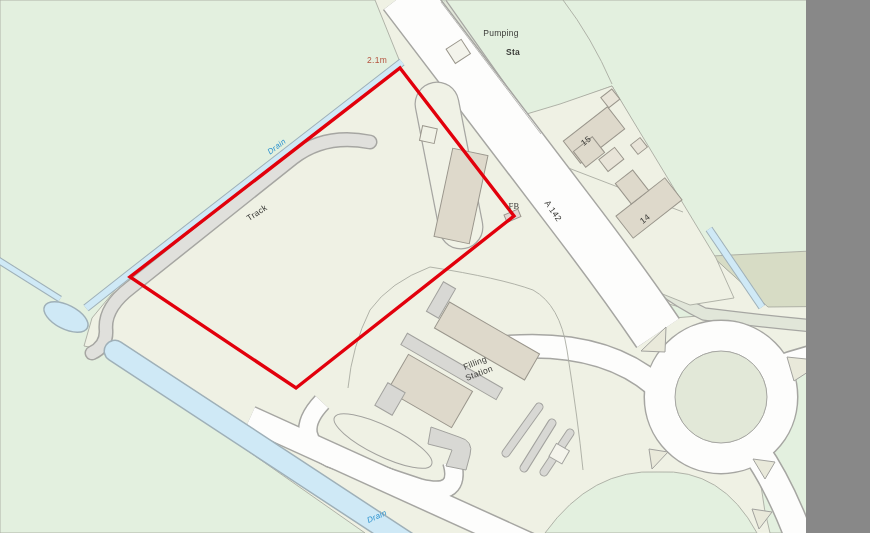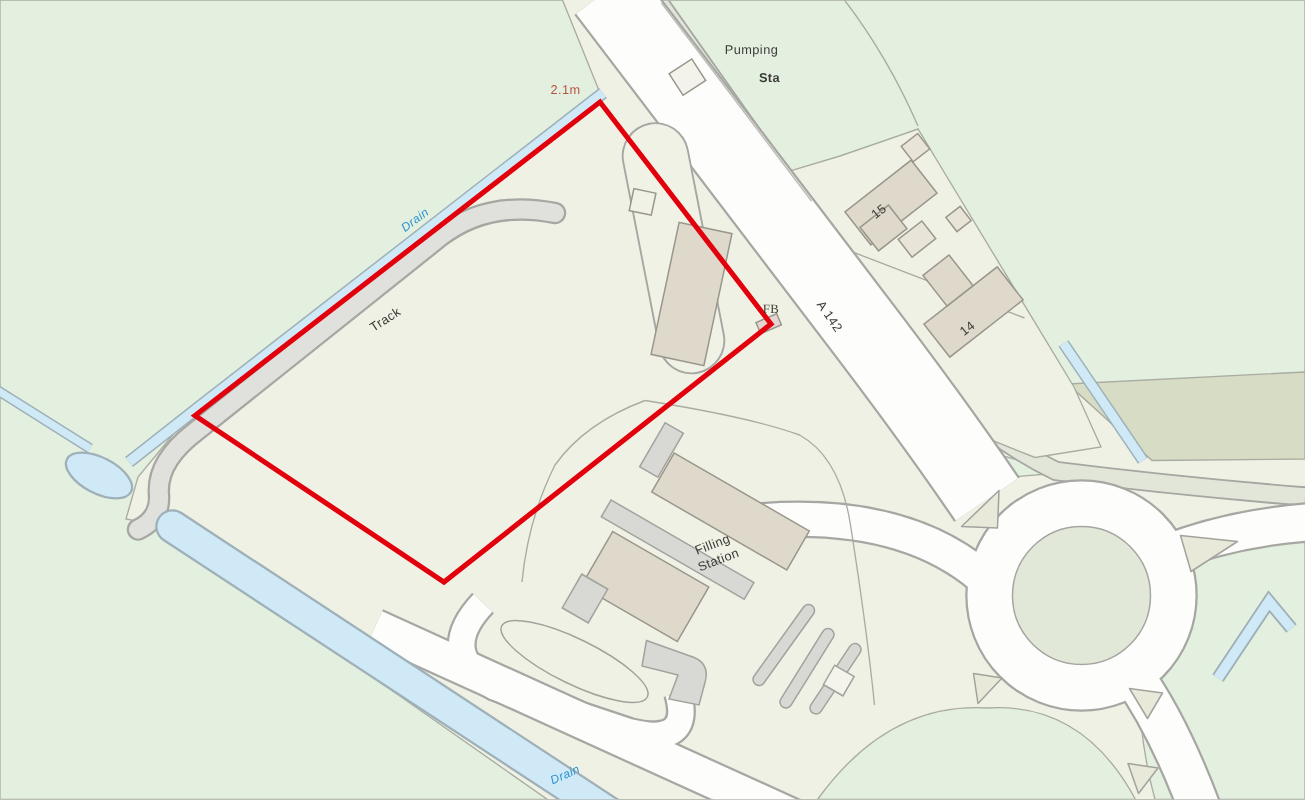--- a/index.html
+++ b/index.html
@@ -5,21 +5,21 @@
   :root{
     --field-green:#e3f0df; --parcel-cream:#eff1e4; --cream2:#f0f2e6;
     --road-white:#fdfdfc; --casing-gray:#a6a6a2; --fieldline:#a9aca2;
     --water-fill:#cfe9f6; --water-casing:#9fb0b8; --water-label:#2d93cf;
     --track-fill:#e0e0dc; --verge-fill:#e1e6d9; --wedge-green:#d7dcc5;
     --tan:#ded9cb; --tan-stroke:#9a968c; --canopy:#d8d8d4; --canopy-stroke:#a2a29e;
     --island:#e9e9da; --ring-inner:#e2e8d8; --boundary-red:#e2000c;
     --height-label:#b5543f; --label-dark:#3b3b38;
   }
   html,body{margin:0;padding:0;background:#888;}
-  #map-stage{position:relative;width:870px;height:533px;overflow:hidden;
+  #map-stage{position:relative;width:806px;height:533px;overflow:hidden;
     background:var(--parcel-cream);font-family:"Liberation Sans",sans-serif;}
   #map-stage svg{position:absolute;left:0;top:0;}
   #label-layer{position:absolute;left:0;top:0;width:100%;height:100%;pointer-events:none;}
   .map-label{position:absolute;font-size:8.5px;line-height:1.25;color:var(--label-dark);
     white-space:pre-line;text-align:center;letter-spacing:.3px;transform-origin:center;}
   .map-label.water{color:var(--water-label);font-style:italic;font-size:8px;}
   .map-label.height{color:var(--height-label);}
 </style>
 </head>
 <body>

